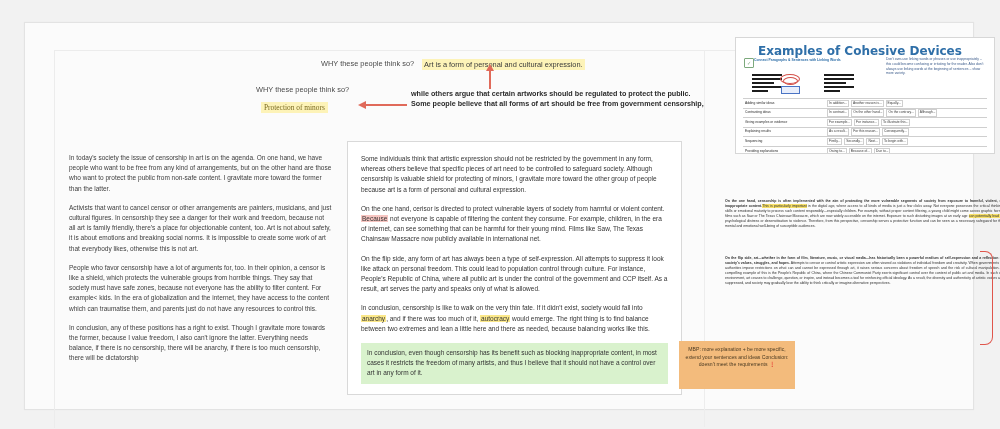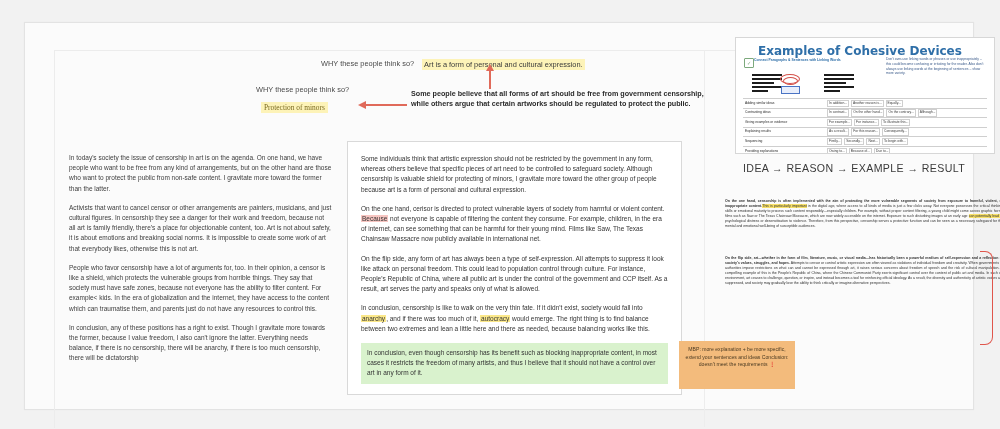--- a/index.html
+++ b/index.html
@@ -217,22 +217,22 @@
 
     <div class="ann-why-top">WHY these people think so?</div>
     <div class="ann-art-highlight">Art is a form of personal and cultural expression.</div>
     <div class="ann-why-left">WHY these people think so?</div>
     <div class="ann-protection">Protection of minors</div>
 
     <div class="arrow-up"></div>
     <div class="arrow-left"></div>
 
     <div class="prompt-block">
+      <div class="prompt-line">while others argue that certain artworks should  be regulated to protect the public.</div>
       <div class="prompt-line">Some people believe that all forms of art should be free from government censorship,</div>
-      <div class="prompt-line">while others argue that certain artworks should  be regulated to protect the public.</div>
     </div>
 
     <div class="essay-left">
       <p>In today's society the issue of censorship in art is on the agenda. On one hand, we have people who want to be free from any kind of arrangements, but on the other hand are those who want to protect the public from non-safe content. I gravitate more toward the former than the latter.</p>
       <p>Activists that want to cancel censor or  other arrangements are painters, musicians, and just cultural figures. In censorship they see a danger for their work and freedom, because not all art is family friendly, there's a place for objectionable content, too. Art is not about safety, it is about emotions and breaking social norms. It is impossible to create some work of art that everybody likes, otherwise this is not art.</p>
       <p>People who favor censorship have a lot of arguments for, too. In their opinion, a censor is like a shield, which protects the vulnerable groups from horrible things. They say that society must have safe zones, because not everyone has the ability to filter content. For example&lt; kids. In the era of globalization and the internet, they have access to the content which can traumatise them, and parents just do not have any resources to control this.</p>
       <p>In conclusion, any of these positions has a right to exist. Though I gravitate more towards the former, because I value freedom, I also can't ignore the latter. Everything needs balance, if there is no censorship, there will be anarchy, if there is too much censorship, there will be dictatorship</p>
     </div>
 
     <div class="essay-card">
@@ -290,21 +290,20 @@
               <td class="ex"><span>Firstly...</span><span>Secondly...</span><span>Next...</span><span>To begin with...</span></td>
             </tr>
             <tr>
               <td class="lab">Providing explanations</td>
               <td class="ex"><span>Owing to...</span><span>Because of...</span><span>Due to...</span></td>
             </tr>
           </tbody>
       </table>
     </div>
 
-    <div class="idea-chain">IDEA → REASON → EXAMPLE → RESULT</div>
 
     <div class="right-para" id="rp1"><b>On the one hand, censorship is often implemented with the aim of protecting the more vulnerable segments of society from exposure to harmful, violent, or inappropriate content.</b><span class="rhl">This is particularly important</span><span> in the digital age, where access to all kinds of media is just a few clicks away. Not everyone possesses the critical thinking skills or emotional maturity to process such content responsibly—especially children. For example, without proper content filtering, a young child might come across graphic horror films such as Saw or The Texas Chainsaw Massacre, which are now widely accessible on the internet. Exposure to such disturbing images at an early age </span><span class="rhl">can potentially lead to</span><span> psychological distress or desensitisation to violence. Therefore, from this perspective, censorship serves a protective function and can be seen as a necessary safeguard for the mental and emotional well-being of susceptible audiences.</span></div>
 
     <div class="right-para" id="rp2"><b>On the flip side, art—whether in the form of film, literature, music, or visual media—has historically been a powerful medium of self-expression and a reflection of society's values, struggles, and hopes.</b><span> Attempts to censor or control artistic expression are often viewed as violations of individual freedom and creativity. When governments or authorities impose restrictions on what can and cannot be expressed through art, it raises serious concerns about freedom of speech and the risk of cultural manipulation. A compelling example of this is the People's Republic of China, where the Chinese Communist Party exerts significant control over the content of public art and media. In such an environment, art ceases to challenge, question, or inspire, and instead becomes a tool for reinforcing official ideology. As a result, the diversity and authenticity of artistic voices are suppressed, and society may gradually lose the ability to think critically or imagine alternative perspectives.</span></div>
 
     <div class="red-bracket"></div>
 
     <div class="mbp-box">
       <span>MBP: more explanation + be</span>
       <span>more specific, extend your</span>

